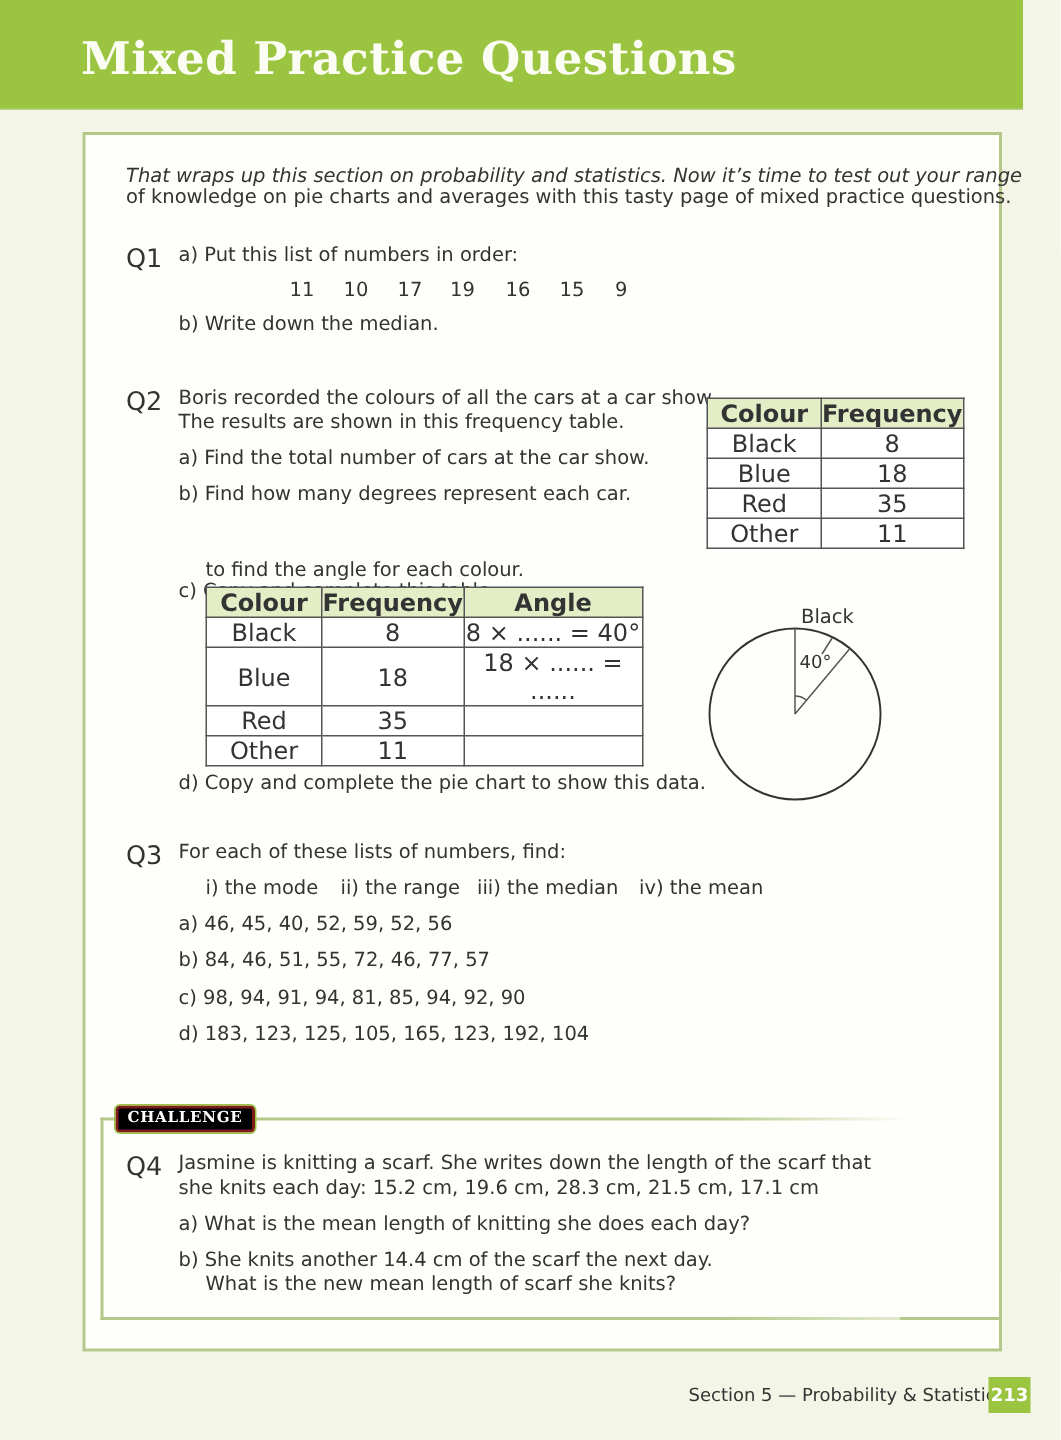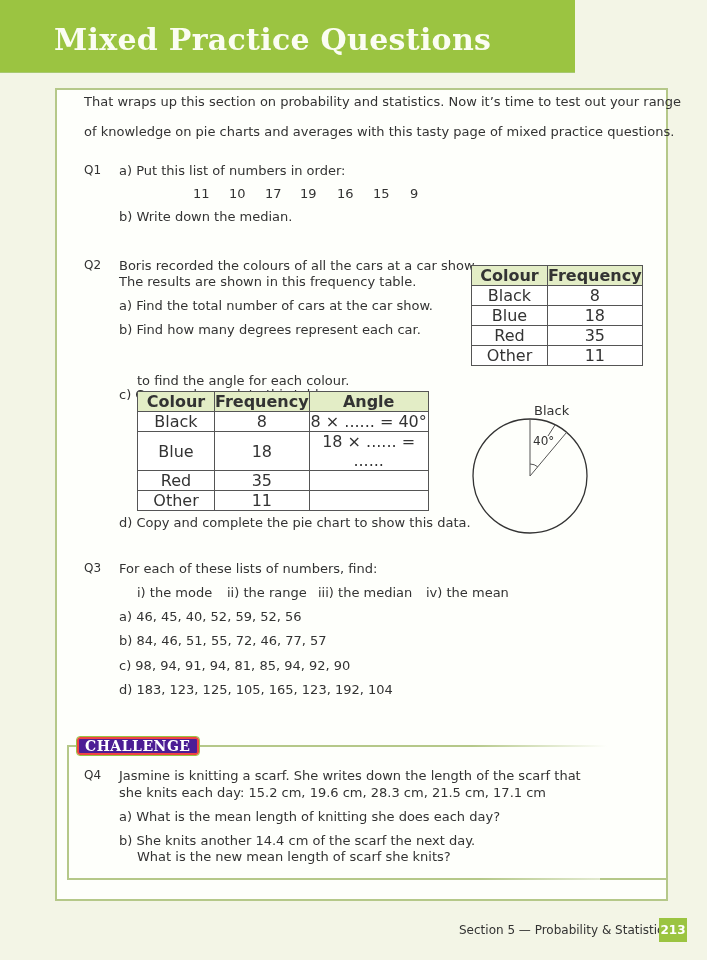--- a/index.html
+++ b/index.html
@@ -3,38 +3,38 @@
   <meta charset="utf-8">
   <style>
     html, body { margin: 0; padding: 0; }
     body {
       width: 707px; height: 960px; position: relative; overflow: hidden;
       background: #f3f5e6;
       font-family: "DejaVu Sans", sans-serif;
       color: #333;
     }
     .banner {
-      position: absolute; left: 0; top: 0; width: 575px; height: 72px;
+      position: absolute; left: 0; top: 0; width: 682px; height: 72px;
       background: #9bc441;
       border-bottom: 1px solid #a8c970;
     }
     .banner-title {
       position: absolute; left: 54px; top: 22px;
       font-family: "DejaVu Serif", serif; font-weight: bold;
       font-size: 30px; letter-spacing: 0.3px;
       color: #fbfdf2;
     }
     .main-box {
       position: absolute; left: 55px; top: 88px; width: 613px; height: 813px;
       background: #fefffb;
       border: 2px solid #b5c889;
       box-sizing: border-box;
     }
     .t { position: absolute; font-size: 13px; line-height: 16px; color: #333; white-space: nowrap; }
-    .qnum { position: absolute; font-size: 12px; color: #333; }
+    .qnum { position: absolute; font-size: 17px; color: #333; }
     table.ft {
       position: absolute; border-collapse: collapse;
       font-size: 16px; color: #333;
     }
     table.ft th, table.ft td {
       border: 1px solid #555; text-align: center; padding: 0; height: 19px;
     }
     table.ft th { background: #e3edc6; font-weight: bold; }
     table.ft td { background: #fff; }
     .challenge-box {
@@ -46,25 +46,25 @@
     .challenge-topline {
       position: absolute; left: 67px; top: 745px; width: 540px; height: 2px;
       background: linear-gradient(to right, #b5c889 0%, #b5c889 75%, rgba(181,200,137,0) 100%);
     }
     .challenge-bottomfade {
       position: absolute; left: 480px; top: 878px; width: 120px; height: 2px;
       background: linear-gradient(to right, rgba(254,255,251,0) 0%, rgba(254,255,251,0.6) 100%);
     }
     .challenge-badge {
       position: absolute; left: 77px; top: 737px;
-      background: #4c1d95; color: #fff;
-      border: 2px solid #ef4444; outline: 1.5px solid #9bc441;
+      background: #000000; color: #fff;
+      border: 2px solid #7f1d1d; outline: 1.5px solid #9bc441;
       border-radius: 3px;
       font-family: "DejaVu Serif", serif; font-weight: bold;
-      font-size: 14px; letter-spacing: 0.5px;
+      font-size: 10px; letter-spacing: 0.5px;
       padding: 1px 6px; line-height: 12px;
     }
     .footer-text {
       position: absolute; left: 459px; top: 923px; font-size: 12px; color: #333;
     }
     .page-num {
       position: absolute; left: 659px; top: 918px; width: 28px; height: 24px;
       background: #9bc441; color: #fff; font-size: 12px; font-weight: bold;
       text-align: center; line-height: 24px;
     }
@@ -72,21 +72,21 @@
   </style>
 </head>
 <body>
 
 <div class="banner">
   <div class="banner-title">Mixed Practice Questions</div>
 </div>
 
 <div class="main-box"></div>
 
-<div class="t" style="left:84px;top:94px;">That wraps up this section on probability and statistics.  Now it’s time to test out your range</div>
+<div class="t" style="left:84px;top:110px;font-style:italic;">That wraps up this section on probability and statistics.  Now it’s time to test out your range</div>
 <div class="t" style="left:84px;top:124px;">of knowledge on pie charts and averages with this tasty page of mixed practice questions.</div>
 
 <div class="qnum" style="left:84px;top:163px;">Q1</div>
 <div class="t" style="left:119px;top:163px;">a)  Put this list of numbers in order:</div>
 <div>
   <div class="t" style="left:193px;top:186px;">11</div>
   <div class="t" style="left:229px;top:186px;">10</div>
   <div class="t" style="left:265px;top:186px;">17</div>
   <div class="t" style="left:300px;top:186px;">19</div>
   <div class="t" style="left:337px;top:186px;">16</div>

